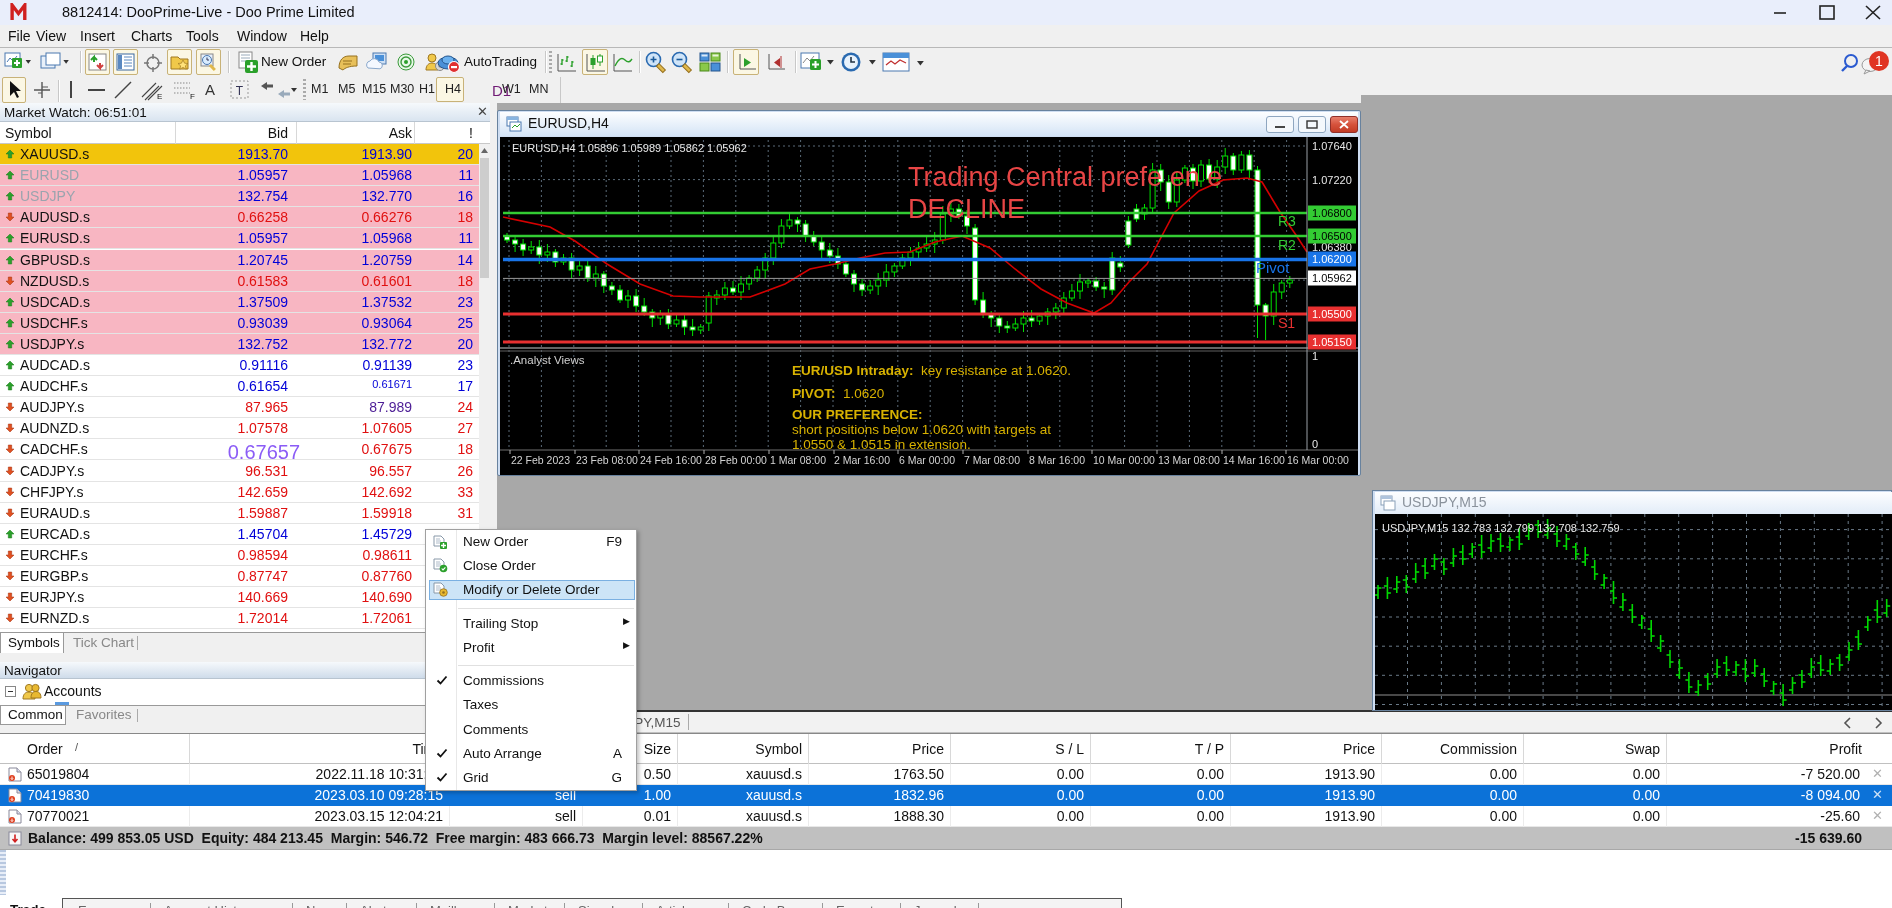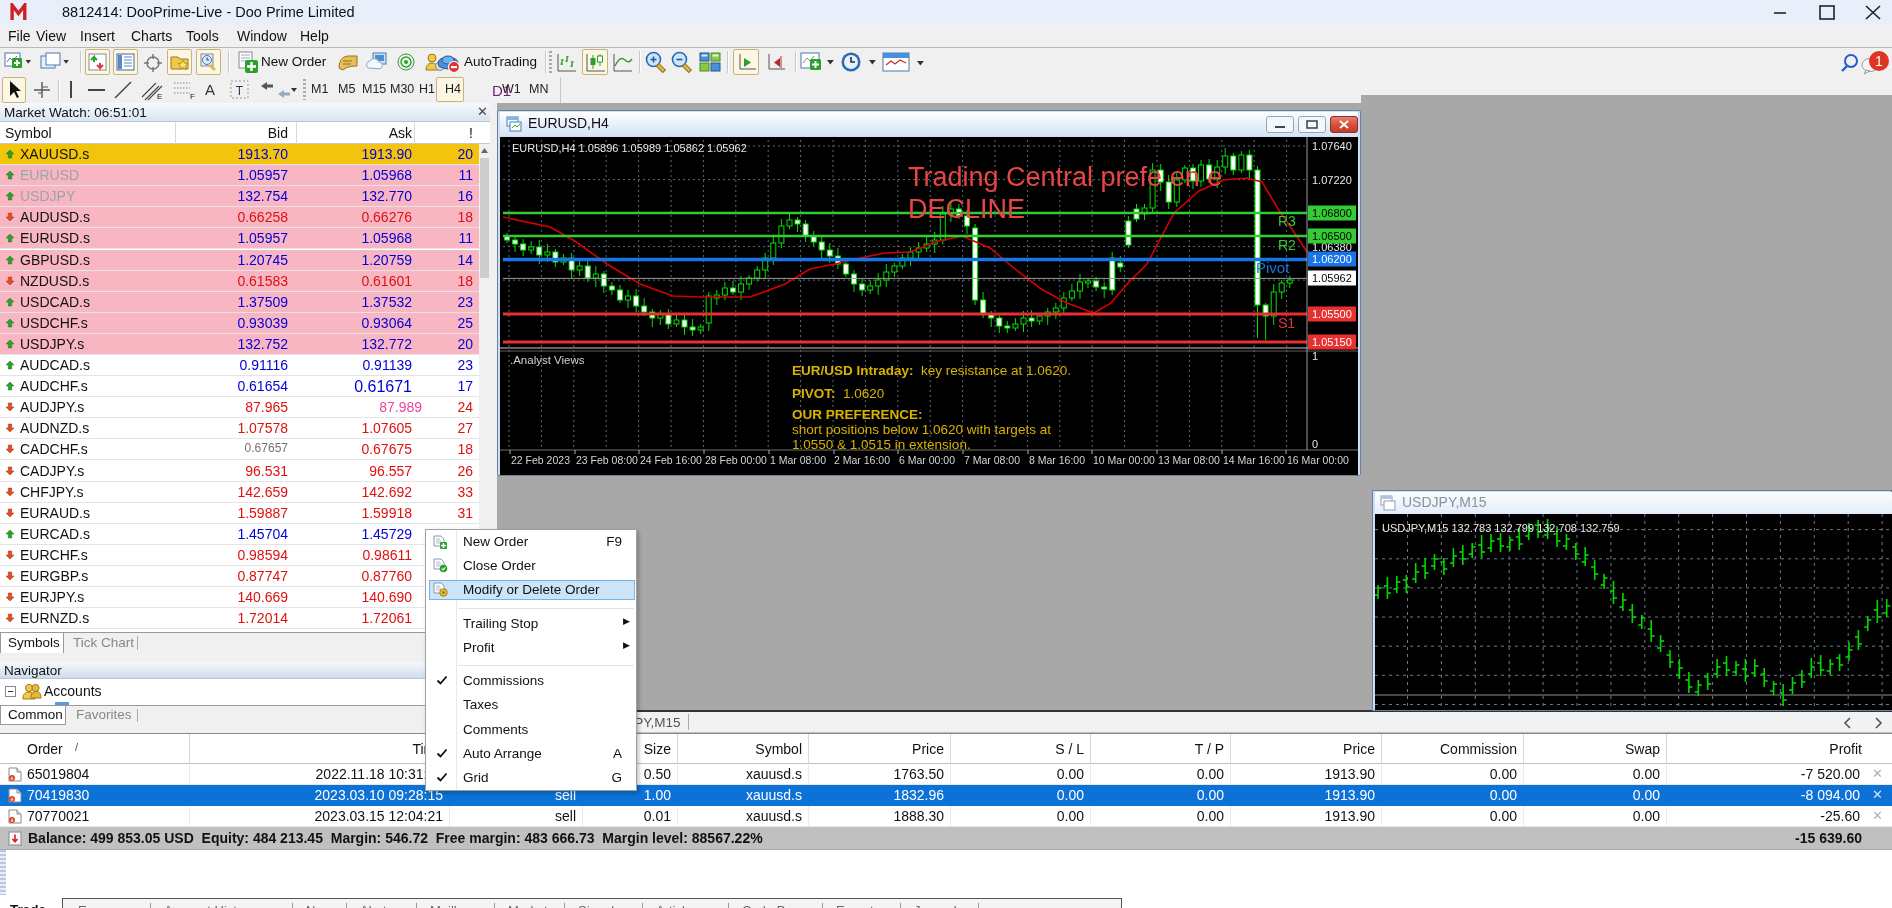--- a/index.html
+++ b/index.html
@@ -364,47 +364,47 @@
 <div class="abs r" style="left:180px;top:2px;width:108px;font-size:14px;color:#0000d8;">0.91116</div>
 <div class="abs r" style="left:300px;top:2px;width:112px;font-size:14px;color:#0000d8;">0.91139</div>
 <div class="abs r" style="left:420px;top:2px;width:53px;font-size:14px;color:#0000d8;">23</div>
 </div>
 <div class="abs" style="left:0;top:232.1px;width:479px;height:21.1px;background:#fff;border-bottom:1px solid #e4e4e4;padding-left:35px;">
 <svg class="abs" style="left:5px;top:5px" width="10" height="10" viewBox="0 0 10 10">
           <path d="M5 1 L9 5 L6.7 5 L6.7 9 L3.3 9 L3.3 5 L1 5 z" fill="#2ba02b" stroke="#1a7a1a" stroke-width=".5"></path>
         </svg>
 <div class="abs" style="left:20px;top:2px;font-size:14px;color:#111;">AUDCHF.s</div>
 <div class="abs r" style="left:180px;top:2px;width:108px;font-size:14px;color:#0000d8;">0.61654</div>
-<div class="abs r" style="left:300px;top:2px;width:112px;font-size:16px;color:#0000d8;">0.61671</div>
+<div class="abs r" style="left:300px;top:2px;width:112px;font-size:11px;color:#0000d8;">0.61671</div>
 <div class="abs r" style="left:420px;top:2px;width:53px;font-size:14px;color:#0000d8;">17</div>
 </div>
 <div class="abs" style="left:0;top:253.2px;width:479px;height:21.1px;background:#fff;border-bottom:1px solid #e4e4e4;">
 <svg class="abs" style="left:5px;top:5px" width="10" height="10" viewBox="0 0 10 10">
           <path d="M5 9 L9 5 L6.7 5 L6.7 1 L3.3 1 L3.3 5 L1 5 z" fill="#e05020" stroke="#a03010" stroke-width=".5"></path>
         </svg>
 <div class="abs" style="left:20px;top:2px;font-size:14px;color:#111;">AUDJPY.s</div>
 <div class="abs r" style="left:180px;top:2px;width:108px;font-size:14px;color:#e01010;">87.965</div>
-<div class="abs r" style="left:310px;top:2px;width:112px;font-size:14px;color:#ec4899;">87.989</div>
+<div class="abs r" style="left:300px;top:2px;width:112px;font-size:14px;color:#4c1d95;">87.989</div>
 <div class="abs r" style="left:420px;top:2px;width:53px;font-size:14px;color:#e01010;">24</div>
 </div>
 <div class="abs" style="left:0;top:274.3px;width:479px;height:21.1px;background:#fff;border-bottom:1px solid #e4e4e4;">
 <svg class="abs" style="left:5px;top:5px" width="10" height="10" viewBox="0 0 10 10">
           <path d="M5 9 L9 5 L6.7 5 L6.7 1 L3.3 1 L3.3 5 L1 5 z" fill="#e05020" stroke="#a03010" stroke-width=".5"></path>
         </svg>
 <div class="abs" style="left:20px;top:2px;font-size:14px;color:#111;">AUDNZD.s</div>
 <div class="abs r" style="left:180px;top:2px;width:108px;font-size:14px;color:#e01010;">1.07578</div>
 <div class="abs r" style="left:300px;top:2px;width:112px;font-size:14px;color:#e01010;">1.07605</div>
 <div class="abs r" style="left:420px;top:2px;width:53px;font-size:14px;color:#e01010;">27</div>
 </div>
 <div class="abs" style="left:0;top:295.4px;width:479px;height:21.1px;background:#fff;border-bottom:1px solid #e4e4e4;">
 <svg class="abs" style="left:5px;top:5px" width="10" height="10" viewBox="0 0 10 10">
           <path d="M5 9 L9 5 L6.7 5 L6.7 1 L3.3 1 L3.3 5 L1 5 z" fill="#e05020" stroke="#a03010" stroke-width=".5"></path>
         </svg>
 <div class="abs" style="left:20px;top:2px;font-size:14px;color:#111;">CADCHF.s</div>
-<div class="abs r" style="left:180px;top:2px;width:108px;font-size:12px;color:#737373;">0.67657</div>
+<div class="abs r" style="left:192px;top:2px;width:108px;font-size:20px;color:#8b5cf6;">0.67657</div>
 <div class="abs r" style="left:300px;top:2px;width:112px;font-size:14px;color:#e01010;">0.67675</div>
 <div class="abs r" style="left:420px;top:2px;width:53px;font-size:14px;color:#e01010;">18</div>
 </div>
 <div class="abs" style="left:0;top:316.5px;width:479px;height:21.1px;background:#fff;border-bottom:1px solid #e4e4e4;">
 <svg class="abs" style="left:5px;top:5px" width="10" height="10" viewBox="0 0 10 10">
           <path d="M5 9 L9 5 L6.7 5 L6.7 1 L3.3 1 L3.3 5 L1 5 z" fill="#e05020" stroke="#a03010" stroke-width=".5"></path>
         </svg>
 <div class="abs" style="left:20px;top:2px;font-size:14px;color:#111;">CADJPY.s</div>
 <div class="abs r" style="left:180px;top:2px;width:108px;font-size:14px;color:#e01010;">96.531</div>
 <div class="abs r" style="left:300px;top:2px;width:112px;font-size:14px;color:#e01010;">96.557</div>

